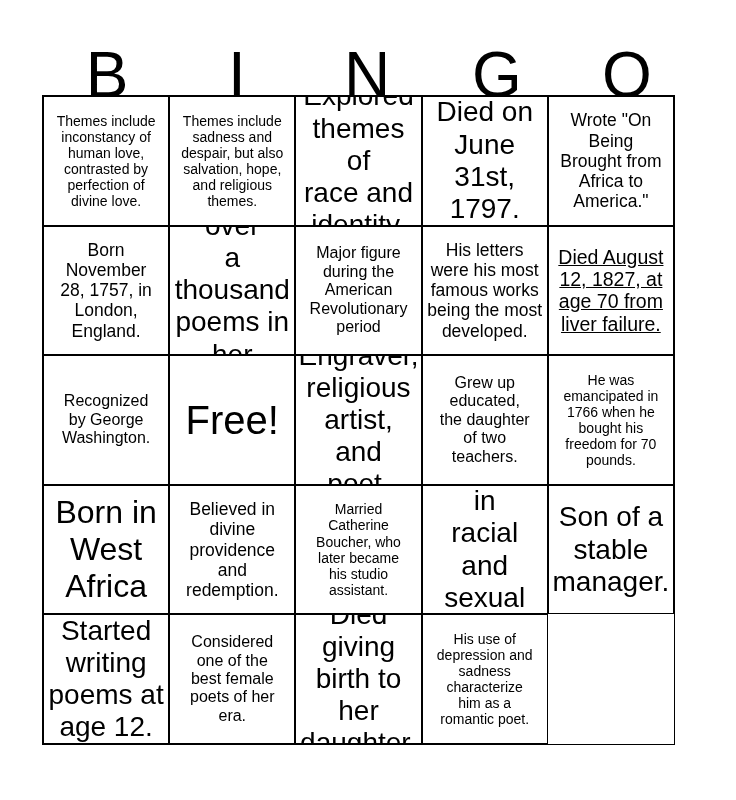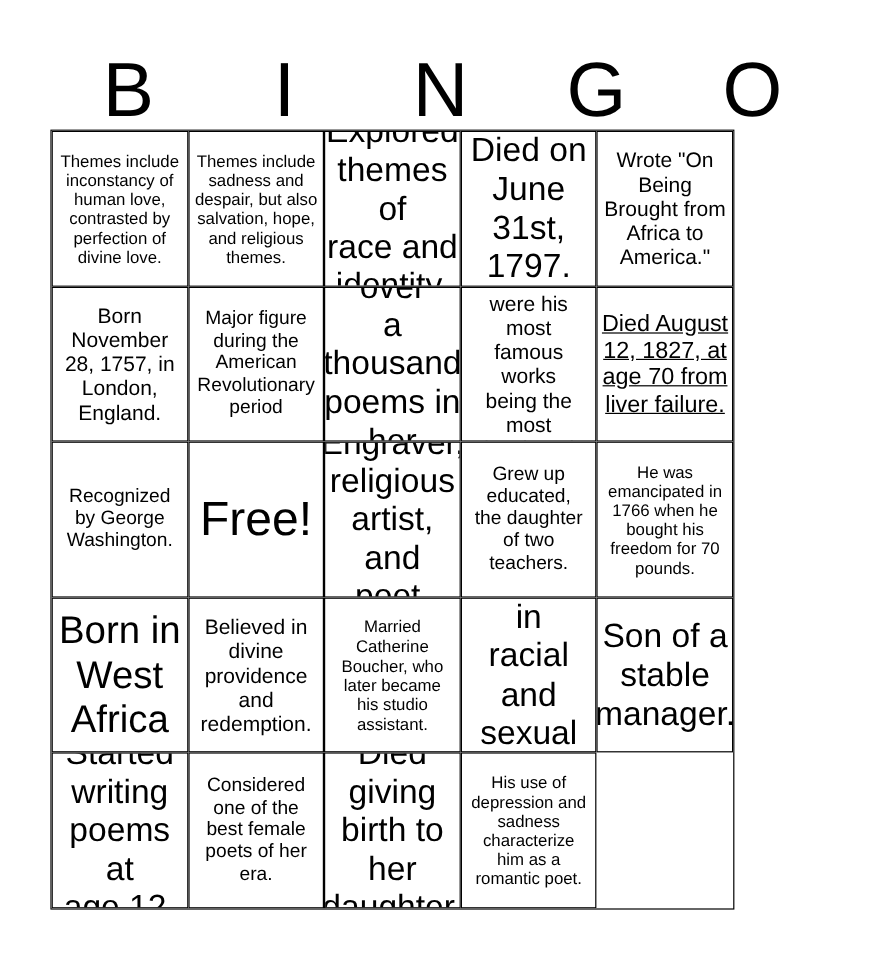--- a/index.html
+++ b/index.html
@@ -18,22 +18,22 @@
   }
   .letter{
     flex:1;
     text-align:center;
     font-size:64px;
     line-height:1;
     color:#000;
   }
   .grid{
     position:absolute;
-    left:42px;top:108px;
-    width:570px;height:650px;
+    left:42px;top:95px;
+    width:633px;height:650px;
     display:grid;
     grid-template-columns:repeat(5,1fr);
     grid-template-rows:repeat(5,1fr);
     border:1px solid #000;
     box-sizing:border-box;
     background:#fff;
   }
   .cell{
     border:1px solid #000;
     box-sizing:border-box;
@@ -108,31 +108,31 @@
 America."</span>
       </div>
     <div class="cell">
         <span class="cell-text" data-size="md2">Born
 November
 28, 1757, in
 London,
 England.</span>
       </div>
     <div class="cell">
+        <span class="cell-text" data-size="xl">Wrote over
+a thousand
+poems in
+her lifetime.</span>
+      </div>
+    <div class="cell">
         <span class="cell-text" data-size="md">Major figure
 during the
 American
 Revolutionary
 period</span>
-      </div>
-    <div class="cell">
-        <span class="cell-text" data-size="xl">Wrote over
-a thousand
-poems in
-her lifetime.</span>
       </div>
     <div class="cell">
         <span class="cell-text" data-size="md2">His letters
 were his most
 famous works
 being the most
 developed.</span>
       </div>
     <div class="cell">
         <span class="cell-text" data-size="lg">Died August

